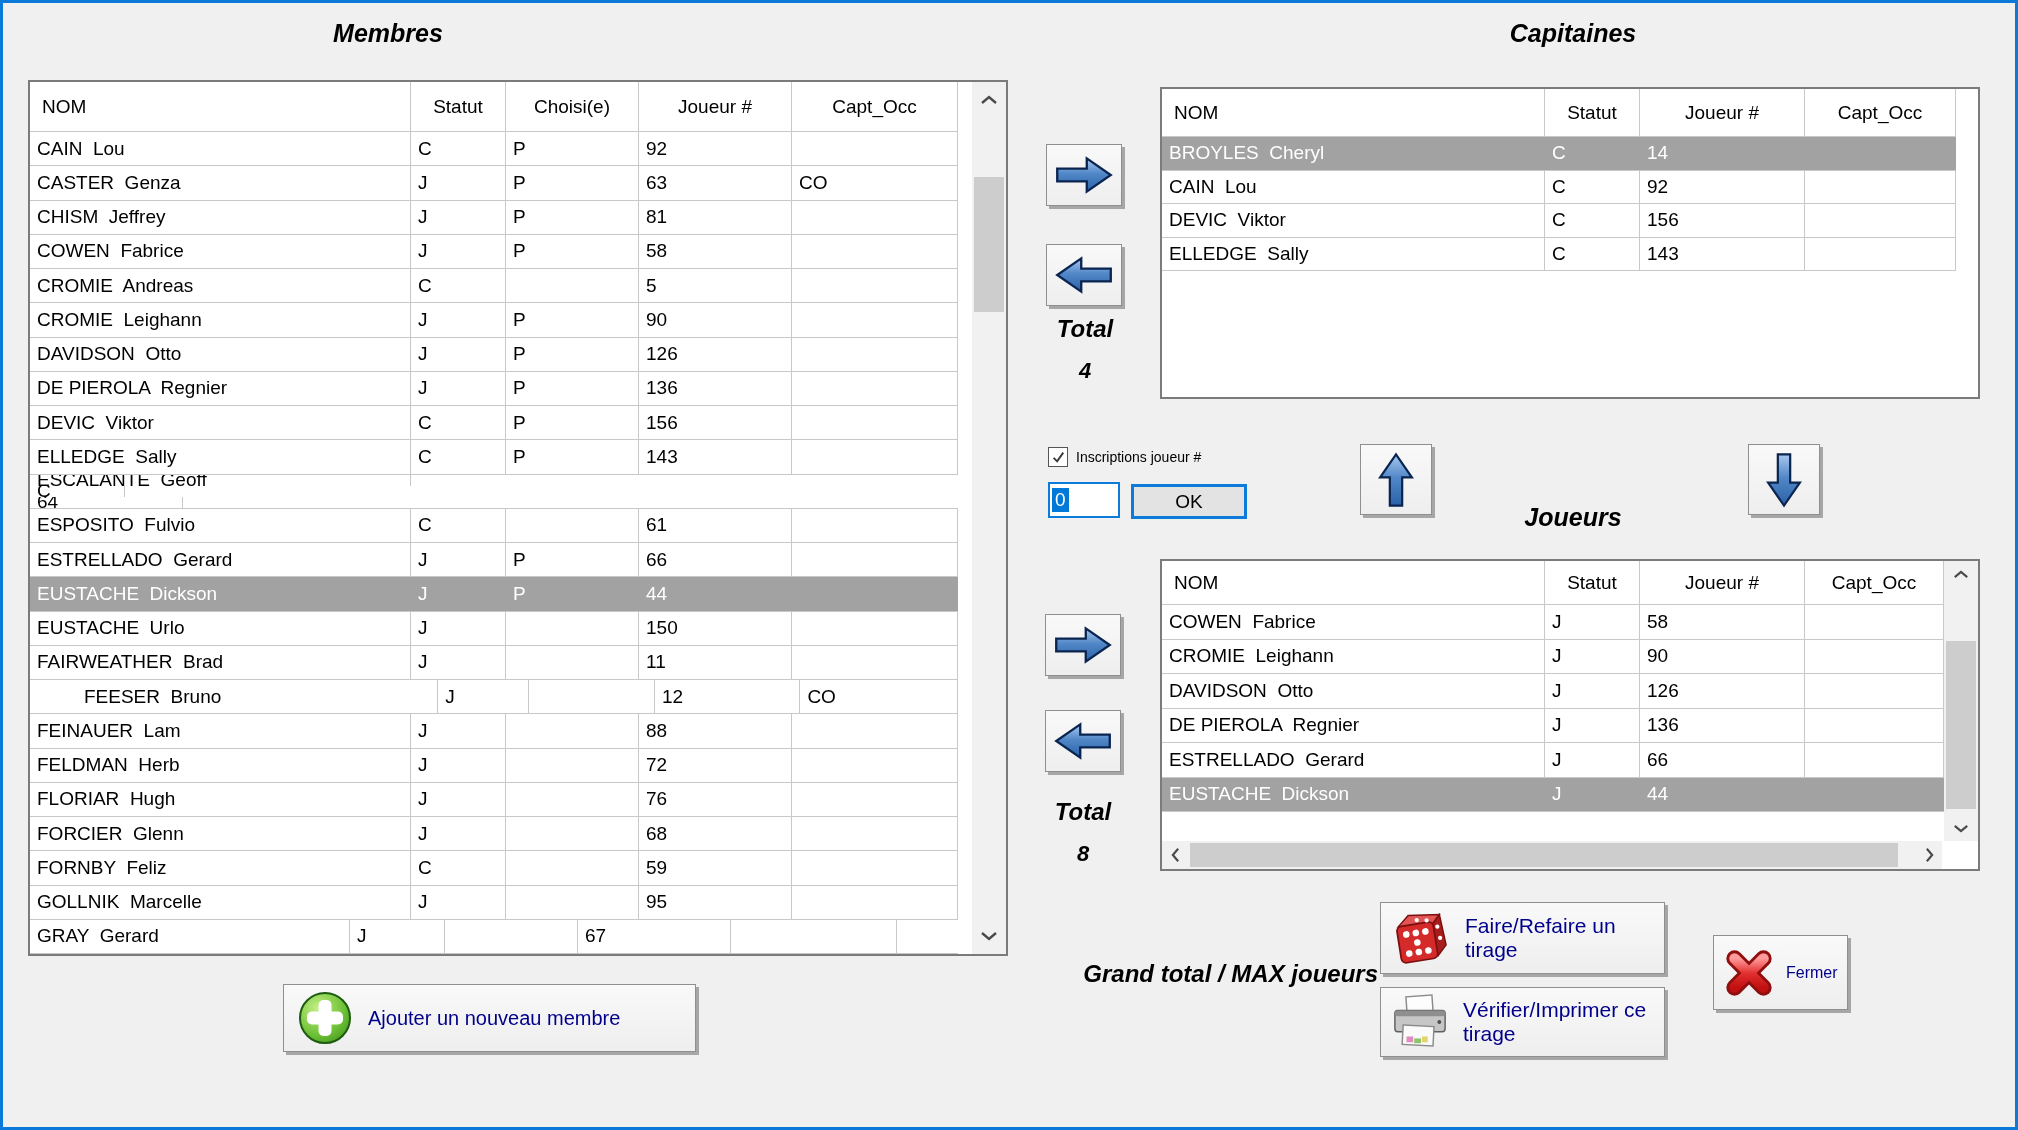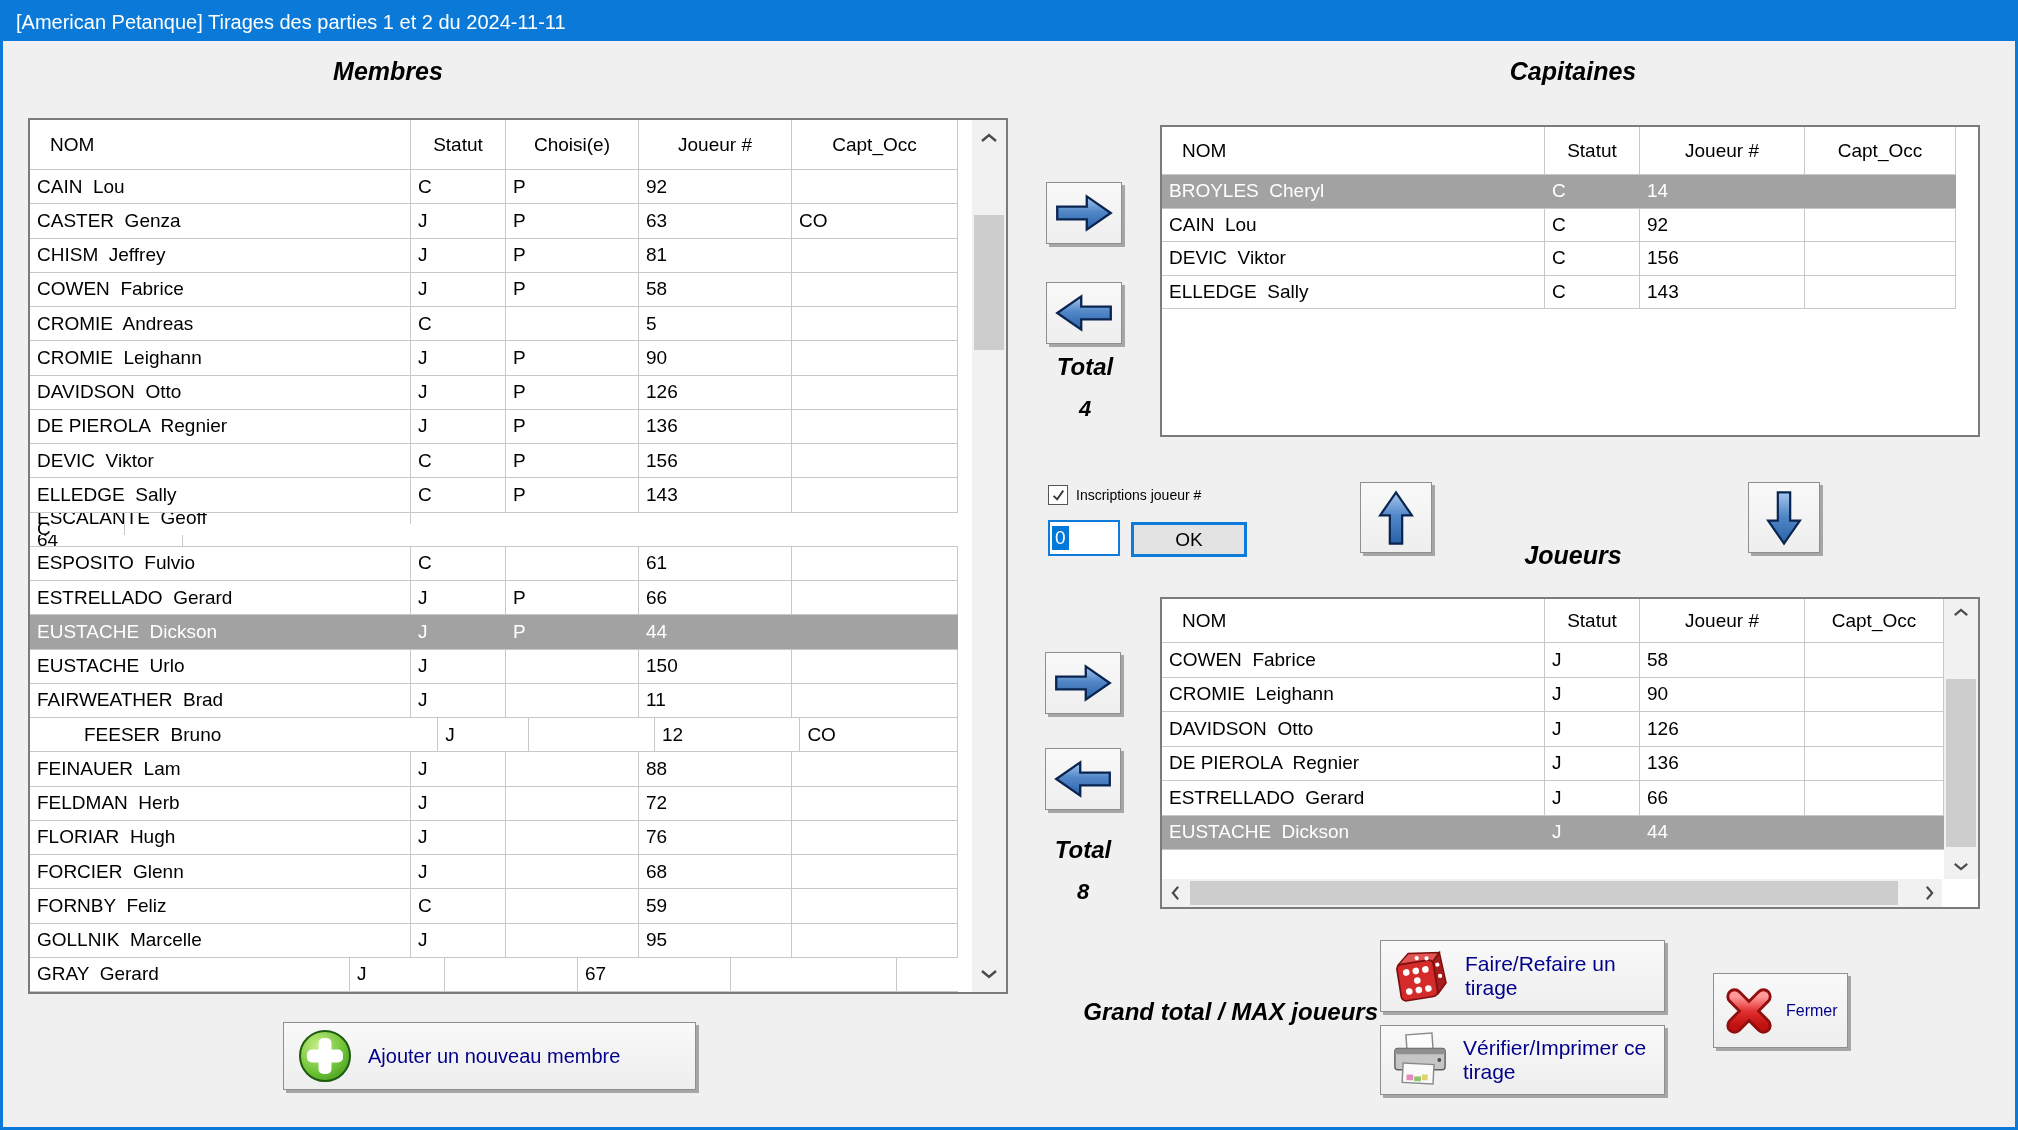--- a/index.html
+++ b/index.html
@@ -9,21 +9,21 @@
   .window { position:relative; width:2018px; height:1130px; border:3px solid #0a79d8; background:#f0f0f0; }
   .titlebar { height:38px; background:#0a79d8; color:#fff; font-size:20px; display:flex; align-items:center; padding-left:13px; }
   .client { position:relative; width:2012px; height:1086px; background:#f0f0f0; overflow:hidden; }
 
   .heading { position:absolute; font-size:25px; font-weight:bold; font-style:italic; color:#000; text-align:center; }
 
   .listbox { position:absolute; background:#fff; border:2px solid #7b7b7b; overflow:hidden; }
   .grid { position:absolute; left:0; top:0; }
   .grid-head { display:flex; border-bottom:1px solid #c8c8c8; background:#fff; }
   .grid-hcell { display:flex; align-items:center; justify-content:center; border-right:1px solid #c8c8c8; font-size:19px; color:#000; overflow:hidden; white-space:pre; }
-  .grid-hcell.col-nom { justify-content:flex-start; padding-left:20px; }
+  .grid-hcell.col-nom { justify-content:flex-start; padding-left:12px; }
   .grid-row { display:flex; border-bottom:1px solid #c8c8c8; background:#fff; }
   .grid-cell { display:flex; align-items:center; padding-left:7px; border-right:1px solid #c8c8c8; font-size:19px; color:#000; overflow:hidden; white-space:pre; }
   .grid-row.selected { background:#a2a2a2; }
   .grid-row.selected .grid-cell { color:#fff; border-right-color:transparent; }
 
   
   .vscroll { position:absolute; background:#f1f1f1; }
   .sb-btn { position:absolute; left:0; width:100%; display:flex; align-items:center; justify-content:center; }
   .sb-thumb { position:absolute; left:2px; right:2px; background:#cdcdcd; }
   .hscroll { position:absolute; background:#f1f1f1; }
@@ -68,23 +68,20 @@
     </radialGradient>
     <linearGradient id="xgrad" x1="0" y1="0" x2="0" y2="1">
       <stop offset="0" stop-color="#ff9a9a"></stop>
       <stop offset="0.5" stop-color="#e33030"></stop>
       <stop offset="1" stop-color="#c01010"></stop>
     </linearGradient>
   </defs>
 </svg>
 
 <div class="window">
-  <div class="titlebar">
-    <span>[American Petanque] Tirages des parties 1 et 2 du 2024-11-11</span>
-  </div>
   <div class="client">
 
     <div class="heading" style="left:250px;top:16px;width:270px;">Membres</div>
     <div class="heading" style="left:1460px;top:16px;width:220px;">Capitaines</div>
     <div class="heading" style="left:1460px;top:500px;width:220px;">Joueurs</div>
 
     <div class="listbox" style="left:25px;top:77px;width:980px;height:876px;">
       <div class="grid" style="width:928px;">
           <div class="grid-head" style="height: 50px;">
             <div class="grid-hcell col-nom" style="width: 381px;">NOM</div>

